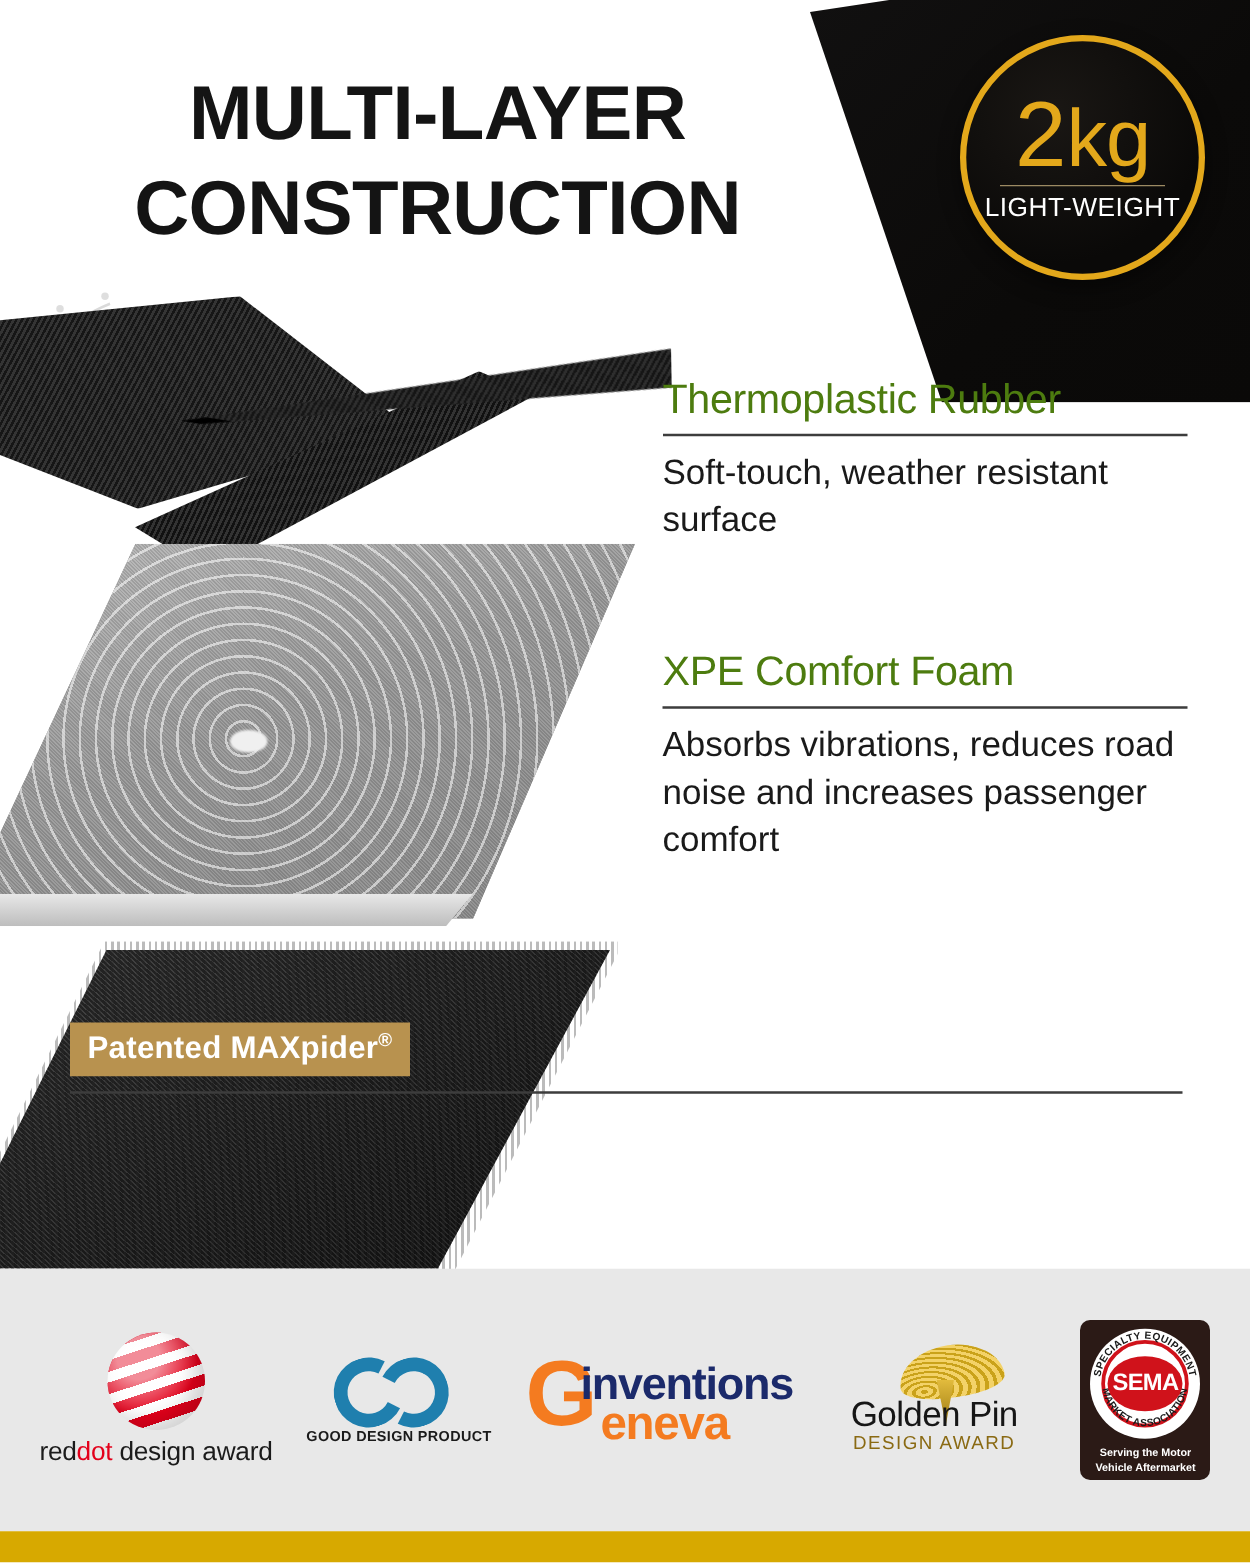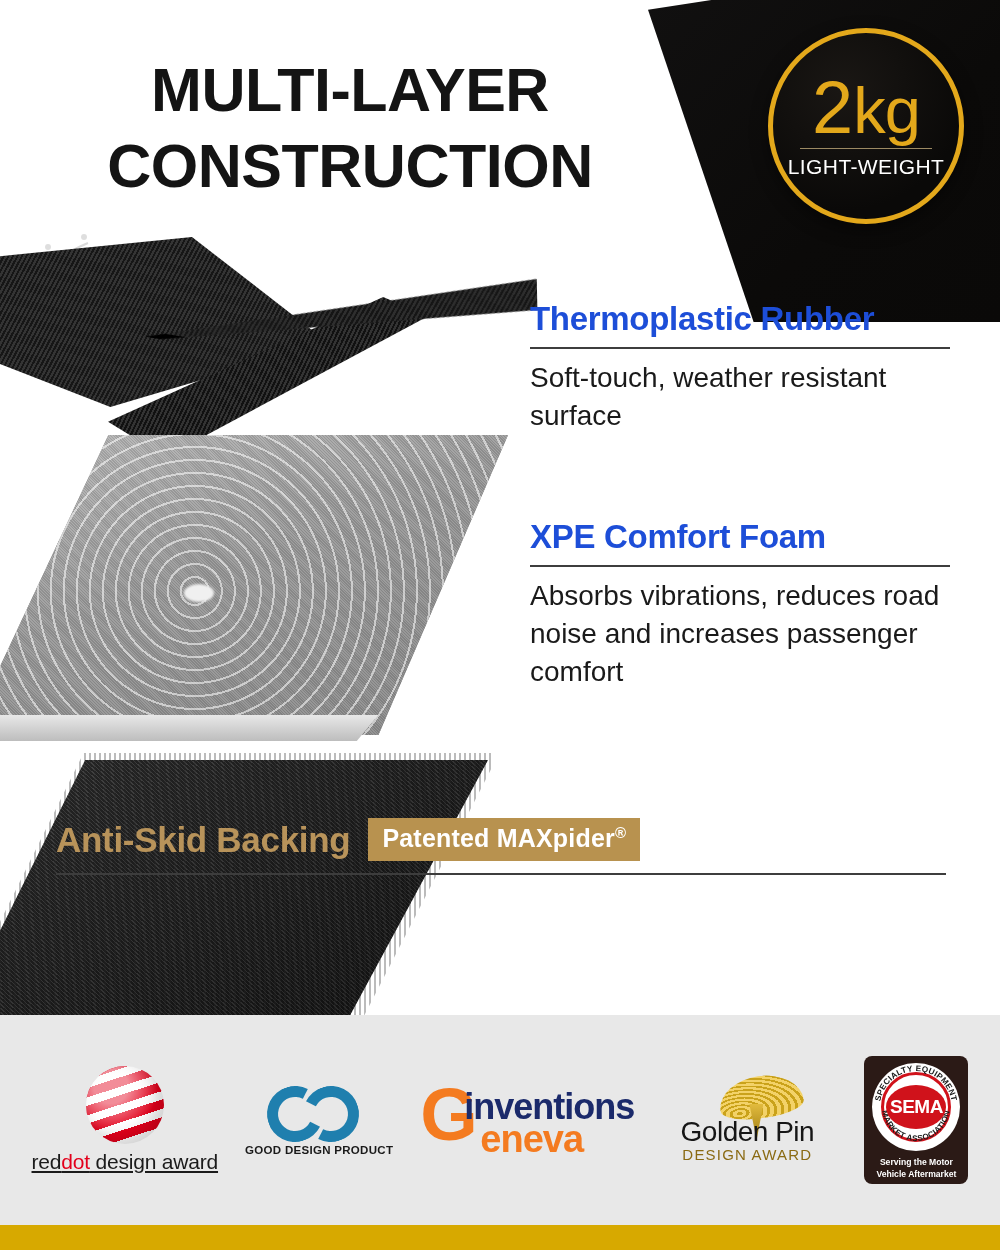--- a/index.html
+++ b/index.html
@@ -111,21 +111,21 @@
   .fringe {
     position:absolute; left:-34px; top:538px; width:540px; height:270px;
     background:repeating-linear-gradient(90deg, rgba(40,40,40,.9) 0 2px, rgba(255,255,255,0) 2px 5px);
     clip-path: polygon(24% 0, 101% 0, 75% 101%, -1% 101%, 24% 0);
     opacity:.35;
   }
 
   
   .feature { position:absolute; left:530px; width:425px; }
   .feature-head {
-    color:#1d4ed8; font-size:33px; font-weight:bold; letter-spacing:-.3px;
+    color:#4d7c0f; font-size:33px; font-weight:normal; letter-spacing:-.3px;
     white-space:nowrap;
   }
   .feature-rule { height:2px; background:#3d3d3d; margin:9px 0 10px; width:420px; }
   .feature-body { color:#1a1a1a; font-size:28px; line-height:1.36; }
 
   #feature-tpr  { top:300px; }
   #feature-foam { top:518px; }
 
   
   .antiskid { position:absolute; left:56px; top:818px; width:890px; }
@@ -156,21 +156,21 @@
     width:78px; height:78px; border-radius:50%;
     background:
       repeating-linear-gradient(-18deg,#e3001b 0 9px, #ffffff 9px 17px);
     box-shadow:inset -8px -6px 16px rgba(0,0,0,.18);
     position:relative; overflow:hidden;
   }
   .rd-sphere::after{
     content:""; position:absolute; inset:0; border-radius:50%;
     background:radial-gradient(circle at 32% 26%, rgba(255,255,255,.55) 0 22%, rgba(255,255,255,0) 60%);
   }
-  .rd-text { margin-top:6px; font-size:21px; color:#1b1b1b; letter-spacing:-.2px;text-decoration:underline; }
+  .rd-text { margin-top:6px; font-size:21px; color:#1b1b1b; letter-spacing:-.2px; }
   .rd-text .dot { color:#e3001b; }
 
   
   .gd-mark {
     width:104px; height:60px; position:relative;
   }
   .gd-mark .g, .gd-mark .d {
     position:absolute; border:11px solid #1f7fae; border-radius:50%;
   }
   .gd-mark .g { left:0; top:2px; width:56px; height:56px; border-right-color:transparent; transform:rotate(-18deg); }
@@ -312,21 +312,20 @@
   </div>
 
   <div class="feature" id="feature-foam">
     <div class="feature-head">XPE Comfort Foam</div>
     <div class="feature-rule"></div>
     <div class="feature-body">Absorbs vibrations, reduces road noise and increases passenger comfort</div>
   </div>
 
   <div class="antiskid">
     <div class="antiskid-headrow">
-      <span class="antiskid-head">Anti-Skid Backing</span>
       <span class="patent-badge"><span>Patented  MAXpider</span><sup>®</sup></span>
     </div>
     <div class="antiskid-rule"></div>
   </div>
 
   <div class="awards">
 
     <div class="award">
       <div class="rd-sphere"></div>
       <div class="rd-text"><span>red</span><span class="dot">dot</span><span> design award</span></div>

